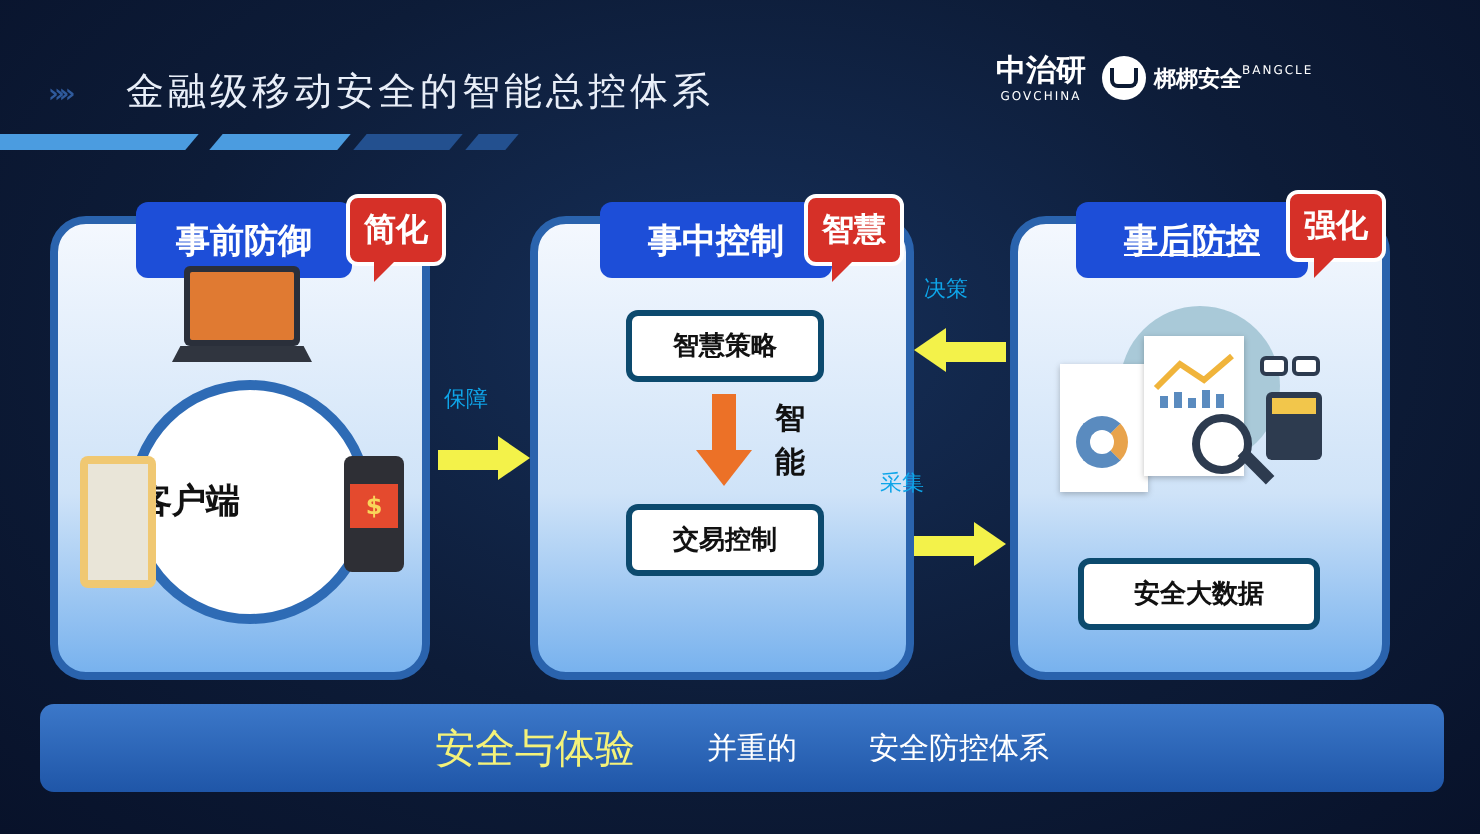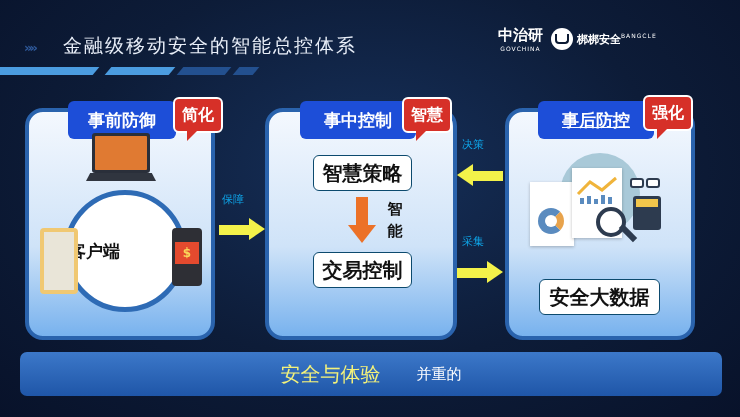--- a/index.html
+++ b/index.html
@@ -42,21 +42,21 @@
   .laptop{position:absolute;left:86px;top:133px;width:70px;height:50px;}
   .laptop .scr{width:58px;height:40px;margin:0 auto;background:#2a2f3a;border-radius:3px;padding:3px;box-sizing:border-box;}
   .laptop .scr div{background:#e07a32;height:100%;border-radius:1px;}
   .laptop .base{width:70px;height:8px;background:#30353f;clip-path:polygon(6% 0,94% 0,100% 100%,0 100%);}
   .circle{position:absolute;left:64px;top:190px;width:112px;height:112px;border-radius:50%;background:#fff;border:5px solid #2e6bb5;display:flex;flex-direction:column;align-items:flex-start;justify-content:center;color:#111;font-size:17px;font-weight:bold;line-height:22px;}
   .tablet{position:absolute;left:40px;top:228px;width:38px;height:66px;background:#f0c872;border-radius:4px;padding:4px;box-sizing:border-box;}
   .tablet div{background:#e9e5d8;height:100%;}
   .phone{position:absolute;left:172px;top:228px;width:30px;height:58px;background:#2e2f35;border-radius:4px;padding:4px 3px;box-sizing:border-box;}
   .phone div{background:#e44a2e;height:22px;margin-top:10px;color:#f9d65a;font-size:12px;font-weight:bold;text-align:center;line-height:22px;}
 
-  .inner-box{position:absolute;background:#fff;border:1px solid #0c4a6e;border-radius:6px;color:#111;font-size:20px;font-weight:bold;display:flex;align-items:center;justify-content:center;box-sizing:border-box;}
+  .inner-box{position:absolute;background:#fff;border:3px solid #0c4a6e;border-radius:6px;color:#111;font-size:13px;font-weight:bold;display:flex;align-items:center;justify-content:center;box-sizing:border-box;}
   .ib1{left:313px;top:155px;width:99px;height:36px;}
   .ib2{left:313px;top:252px;width:99px;height:36px;}
   .ib3{left:539px;top:279px;width:121px;height:36px;}
   .down-arrow{position:absolute;left:352px;top:197px;width:20px;height:50px;}
   .down-arrow .shaft{width:12px;height:28px;background:#ec7127;margin:0 auto;}
   .down-arrow .head{width:0;height:0;border-left:14px solid transparent;border-right:14px solid transparent;border-top:18px solid #ec7127;margin-left:-4px;}
   .vert-label{position:absolute;left:385px;top:198px;width:20px;font-size:15px;font-weight:bold;color:#111;line-height:22px;text-align:center;}
 
   .arrow{position:absolute;height:14px;}
   .arrow .shaft{position:absolute;top:3px;height:10px;background:#f3f24a;}
@@ -66,21 +66,21 @@
   .ar1 .head{left:30px;border-left:16px solid #f3f24a;}
   .ar2{left:457px;top:168px;width:46px;}
   .ar2 .shaft{left:14px;width:32px;}
   .ar2 .head{left:0;border-right:16px solid #f3f24a;}
   .ar3{left:457px;top:265px;width:46px;}
   .ar3 .shaft{left:0;width:32px;}
   .ar3 .head{left:30px;border-left:16px solid #f3f24a;}
   .arr-label{position:absolute;color:#0ea5e9;font-size:11px;}
   .al1{left:222px;top:192px;}
   .al2{left:462px;top:137px;}
-  .al3{left:462px;top:234px;}
+  .al3{left:440px;top:234px;}
   .doc{position:absolute;background:#fff;box-shadow:0 1px 3px rgba(0,0,0,.25);}
   .bgcircle{position:absolute;left:560px;top:153px;width:80px;height:80px;border-radius:50%;background:#a9c9d8;}
   .glass{position:absolute;left:596px;top:207px;width:22px;height:22px;border-radius:50%;border:4px solid #2d3b4f;background:rgba(255,255,255,.4);}
   .glass-h{position:absolute;left:618px;top:230px;width:20px;height:6px;background:#2d3b4f;transform:rotate(45deg);}
   .calc{position:absolute;left:633px;top:196px;width:28px;height:34px;background:#2d3b4f;border-radius:3px;}
   .calc i{display:block;margin:3px;height:8px;background:#f2c64b;}
   .specs{position:absolute;left:630px;top:173px;width:34px;height:12px;}
   .specs b{display:inline-block;width:14px;height:10px;border:2px solid #2d3b4f;border-radius:3px;background:#fff;box-sizing:border-box;margin-right:2px;}
 
   .bottom-bar{position:absolute;left:20px;top:352px;width:702px;height:44px;background:linear-gradient(#3c78c9,#1f56a8);border-radius:7px;display:flex;align-items:center;justify-content:center;white-space:nowrap;}
@@ -186,13 +186,14 @@
   </div>
 <div class="arr-label al3">采集</div>
 <div class="arrow ar3">
     <div class="shaft"></div>
     <div class="head"></div>
   </div>
 
 <div class="bottom-bar">
   <span class="big">安全与体验</span>
   <span class="small">并重的</span>
+  <span class="small">安全防控体系</span>
 </div>
 
 </body></html>

